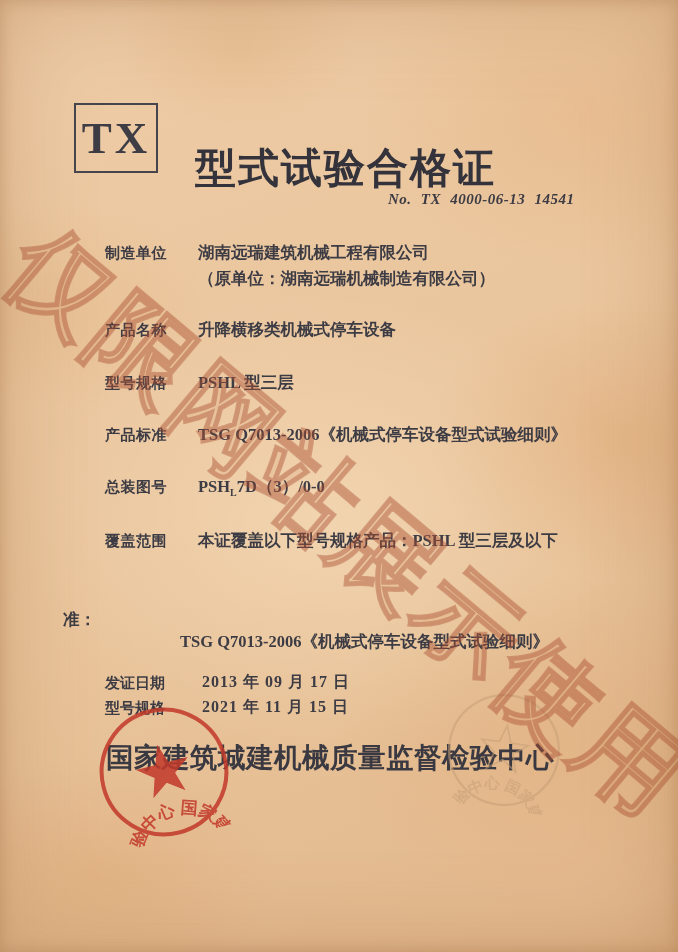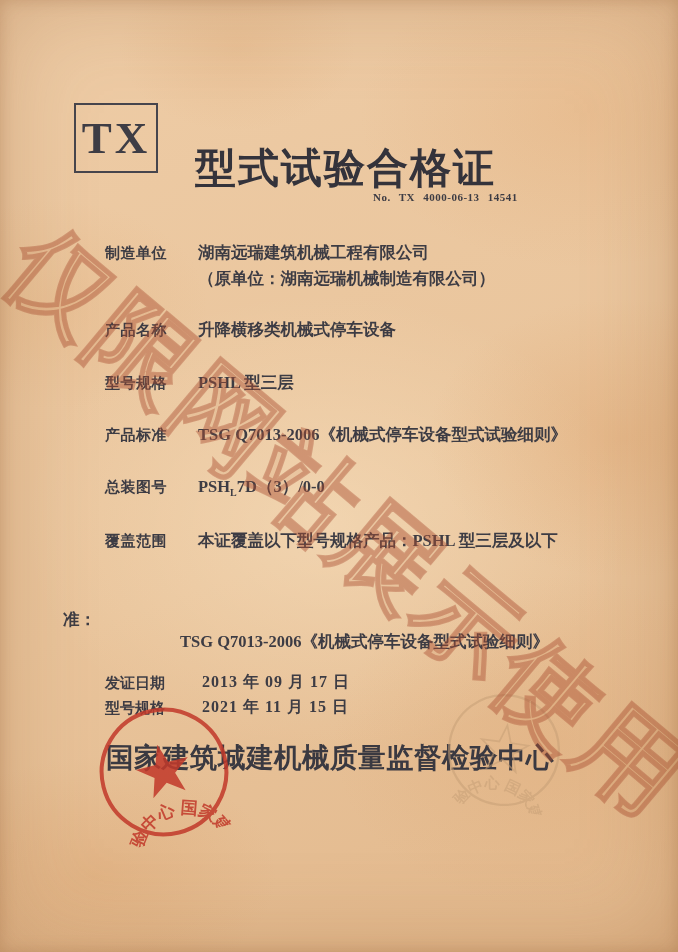--- a/index.html
+++ b/index.html
@@ -23,21 +23,21 @@
   .abs{position:absolute;}
   .nowrap{white-space:nowrap;}
 
   .badge-box{
     left:74px;top:103px;width:80px;height:66px;border:2.5px solid #46454d;
     display:flex;align-items:center;justify-content:center;
     font-size:45px;font-weight:600;letter-spacing:3px;color:#3e3d45;font-family:Liberation Serif, serif;
   }
   .supertitle{left:221px;top:80px;font-size:22px;font-weight:700;letter-spacing:45px;color:#3b3a42;}
   .main-title{left:195px;top:113px;font-size:41px;font-weight:700;letter-spacing:2px;color:#34333b;margin-top:28px;}
-  .cert-no{left:373px;top:191px;font-size:11px;font-weight:600;letter-spacing:.5px;word-spacing:5px;}
+  .cert-no{left:388px;top:191px;font-size:15px;font-weight:600;letter-spacing:.5px;word-spacing:5px;font-style:italic;}
 
   .f-label{position:absolute;left:105px;font-size:15px;font-weight:700;letter-spacing:.5px;white-space:nowrap;}
   .f-value{position:absolute;left:198px;font-size:16.5px;font-weight:600;white-space:nowrap;}
   .sub{font-size:10px;vertical-align:-4px;font-weight:600;}
 
   .review{left:63px;top:585px;width:560px;font-size:16.5px;font-weight:600;line-height:23px;}
   .review .ind{display:inline-block;width:55px;}
   .std-line{left:180px;top:631px;font-size:16.5px;font-weight:600;}
 
   .d-label{position:absolute;left:105px;font-size:15px;font-weight:700;white-space:nowrap;}

